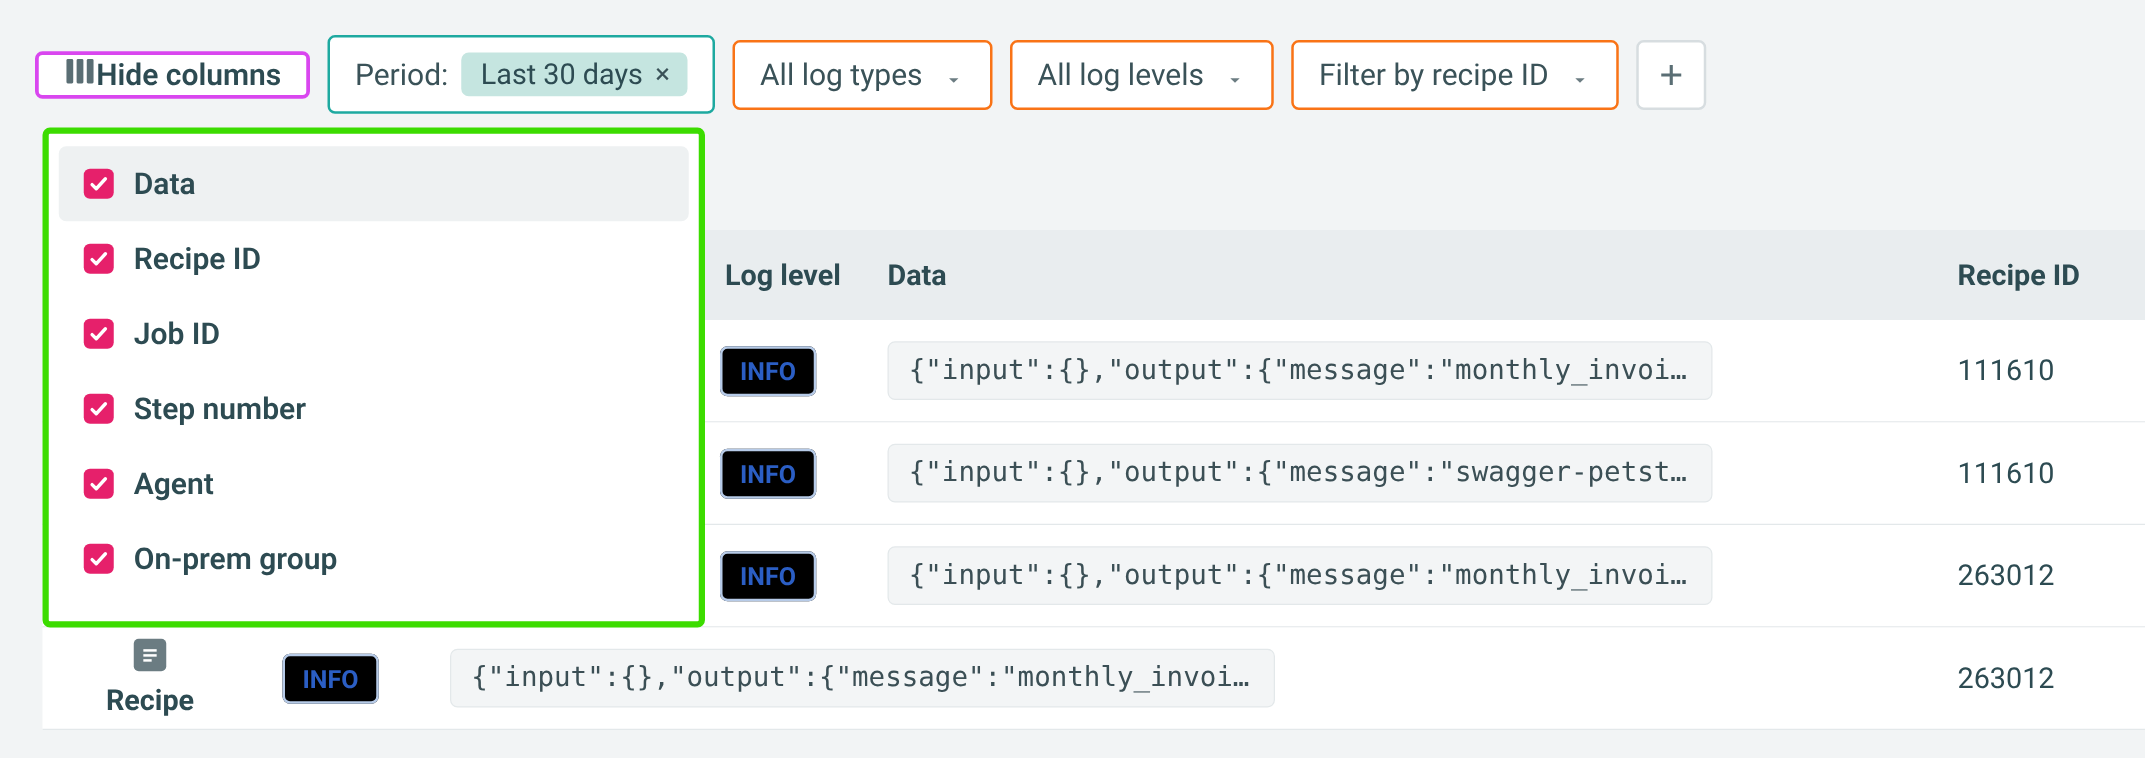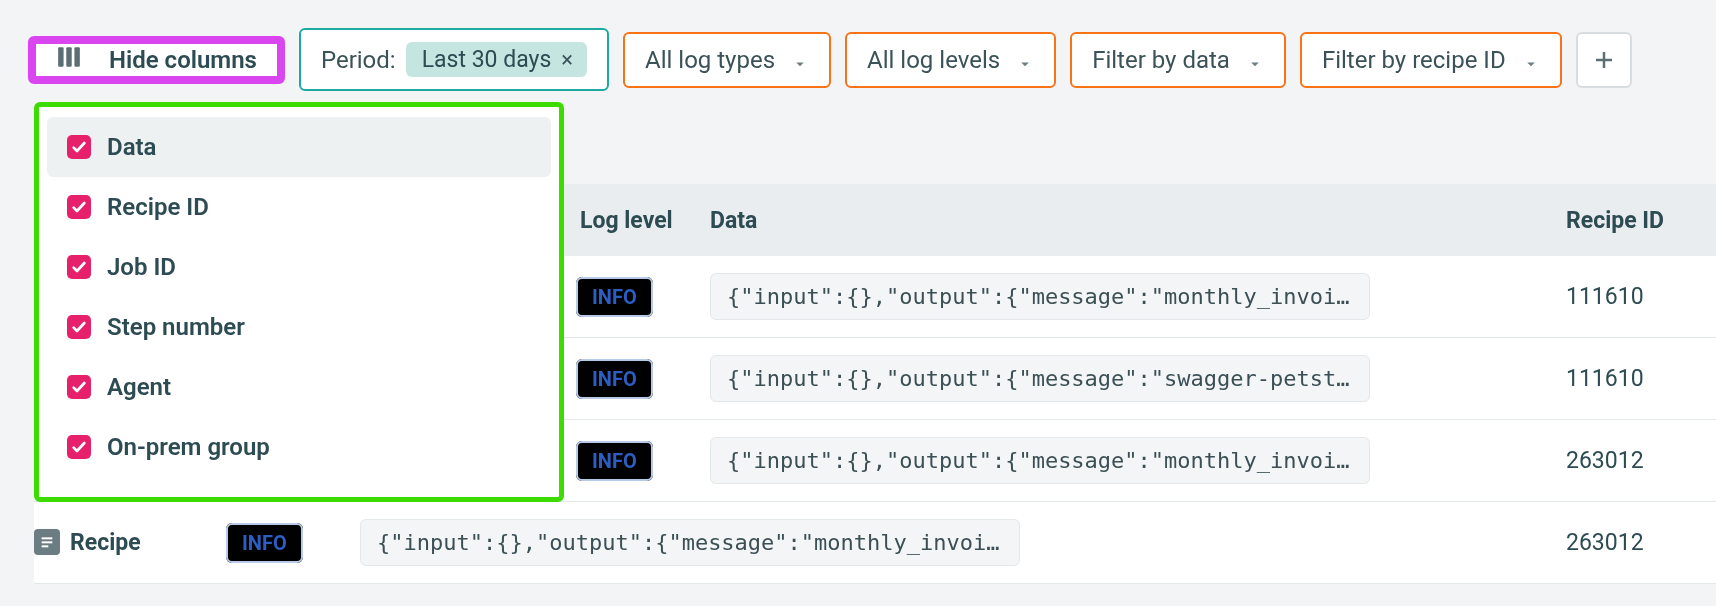--- a/index.html
+++ b/index.html
@@ -13,23 +13,23 @@
   }
   .toolbar {
     display: flex;
     align-items: center;
     gap: 14px;
     padding: 28px 28px 28px 28px;
   }
   .hide-cols-btn {
     display: flex;
     align-items: center;
-    gap: 27px;
-    background: #fff;
-    border: 8px solid #d946ef;
+    gap: 0;
+    background: #fff;
+    border: 3px solid #d946ef;
     border-radius: 6px;
     padding: 0 20px;
     font-size: 24px;
     font-weight: 600;
     color: #2d4b52;
     cursor: pointer;
   }
   .hide-cols-btn svg { width: 26px; height: 26px; }
   .filter-pill {
     display: flex;
@@ -134,21 +134,21 @@
   .col-rid  { width: 150px; text-align: left; }
   .table-row {
     display: flex;
     height: 82px;
     align-items: center;
     border-bottom: 1px solid #e3e8ea;
     background: #fff;
     font-size: 23px;
     color: #2d4b52;
   }
-  .rec-cell { display:flex; align-items:flex-start; gap:10px; font-weight:700;}
+  .rec-cell { display:flex; align-items:center; gap:10px; font-weight:700;flex-direction:column;}
   .rec-icon { width:26px; height:26px; background:#6b7c82; border-radius:4px; display:flex; align-items:center; justify-content:center;}
   .rec-icon svg{width:16px;height:16px;}
   .lvl-badge {
     border: 2px solid #b7cbe8;
     background: #000000;
     color: #2b5ec4;
     font-weight: 700;
     font-size: 20px;
     padding: 6px 14px;
     border-radius: 6px;
@@ -201,28 +201,20 @@
 
   <div class="filter-pill">
     <span>All log levels</span>
     <span class="chevron">
       <svg viewBox="0 0 24 24" fill="#6b7c82">
           <path d="M7 10l5 5 5-5z"></path>
         </svg>
     </span>
   </div>
 
-  <div class="filter-pill">
-    <span>Filter by data</span>
-    <span class="chevron">
-      <svg viewBox="0 0 24 24" fill="#6b7c82">
-          <path d="M7 10l5 5 5-5z"></path>
-        </svg>
-    </span>
-  </div>
 
   <div class="filter-pill">
     <span>Filter by recipe ID</span>
     <span class="chevron">
       <svg viewBox="0 0 24 24" fill="#6b7c82">
           <path d="M7 10l5 5 5-5z"></path>
         </svg>
     </span>
   </div>
 

